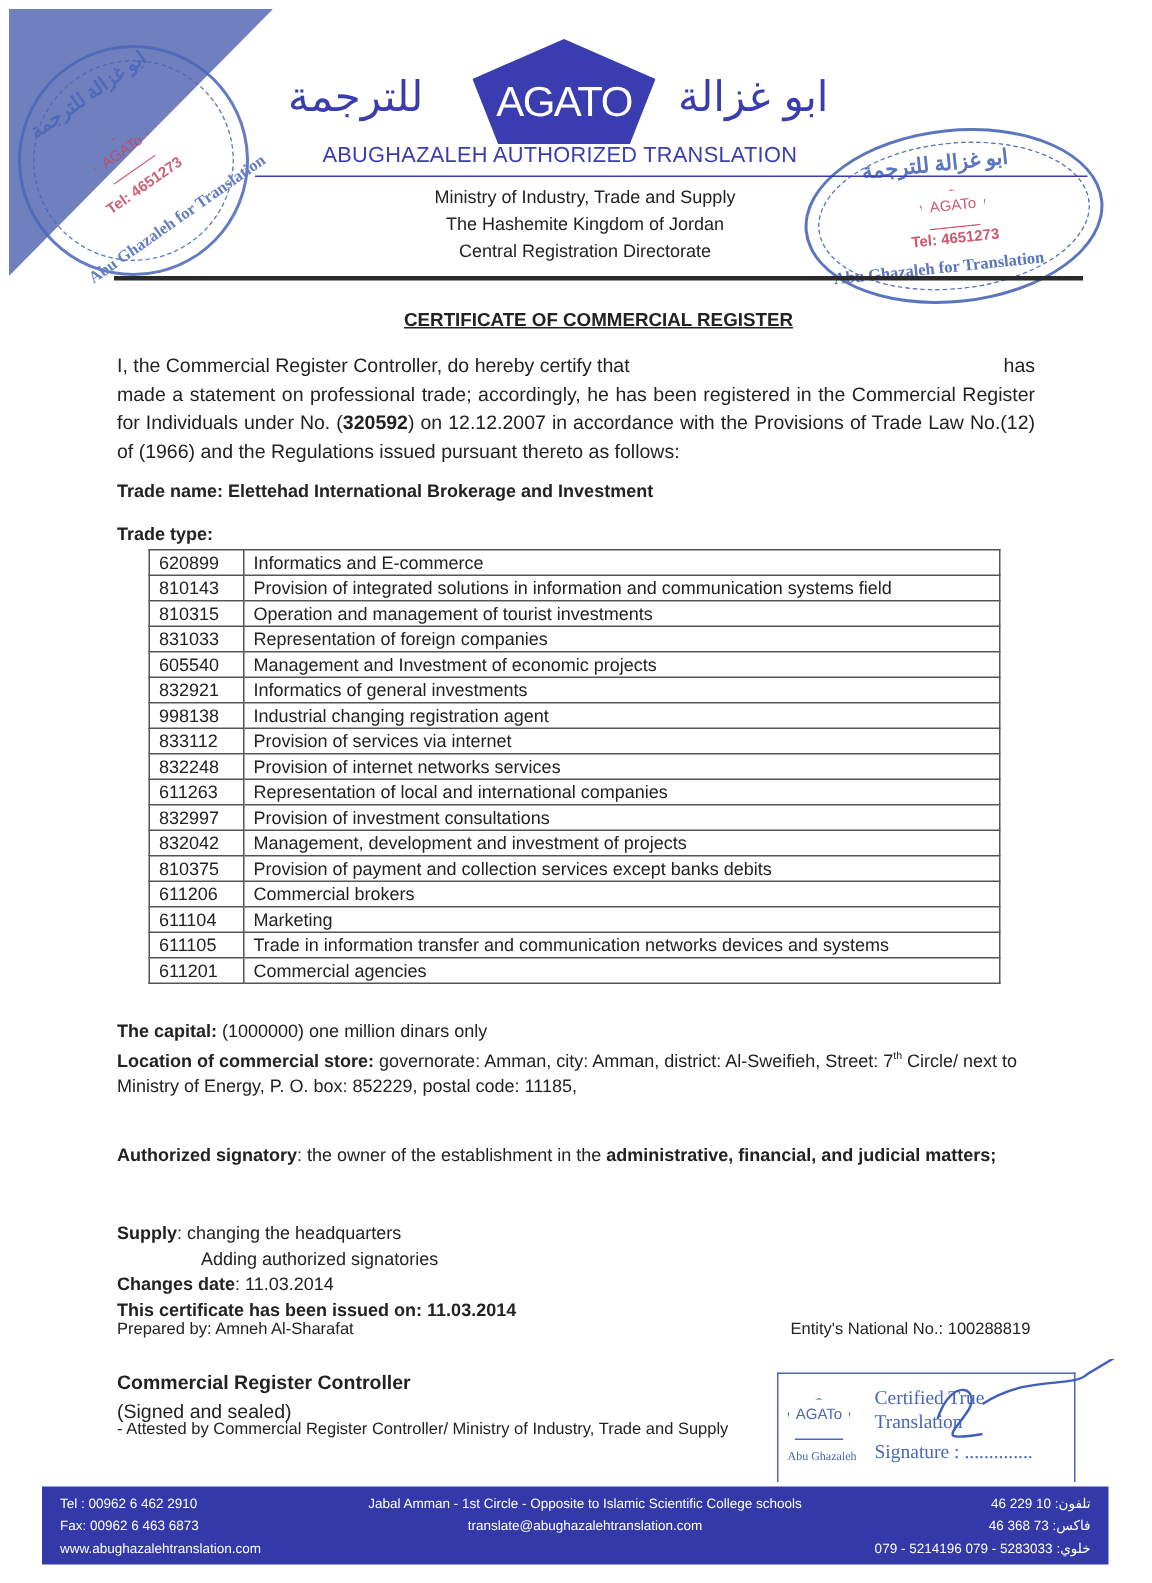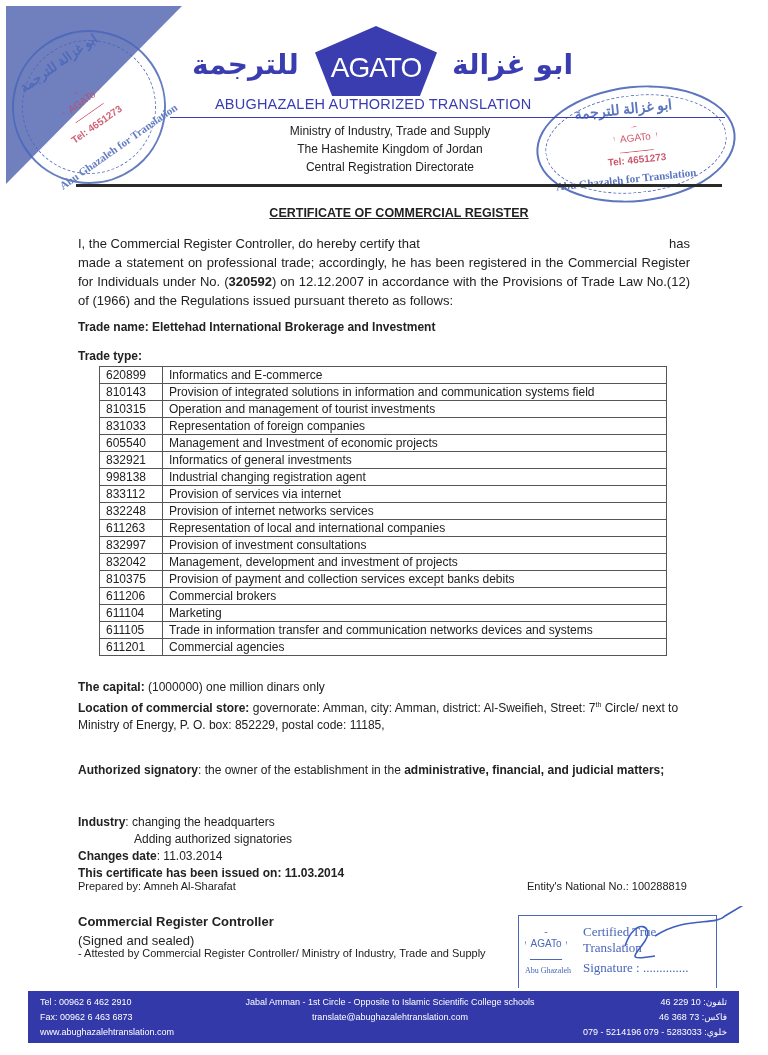--- a/index.html
+++ b/index.html
@@ -14,21 +14,21 @@
   .stamp-inner { border:1px dashed #4a67b8; border-radius:50%; position:absolute; }
   .stamp-tl { left:12px; top:30px; width:150px; height:150px; transform:rotate(-35deg); opacity:.85; }
   .stamp-tr { left:536px; top:86px; width:196px; height:112px; transform:rotate(-6deg); opacity:.9; }
   .stamp-text { position:absolute; font-family:"Liberation Serif", serif; font-weight:bold; font-size:12px; color:#4a67b8; white-space:nowrap; }
   .stamp-tel { position:absolute; font-family:"Liberation Sans", sans-serif; font-weight:bold; font-size:10px; color:#c8475e; white-space:nowrap; }
   .mini-logo { position:absolute; width:42px; height:24px; border:1.5px solid #c8475e; color:#c8475e;
                font-family:"Liberation Sans", sans-serif; font-size:10px; text-align:center; line-height:22px;
                clip-path:polygon(0 35%,50% 0,100% 35%,88% 100%,12% 100%); }
 
   
-  .logo-ar { font-family:"DejaVu Sans", sans-serif; font-weight:bold; font-size:28px; color:#3a3db0; top:48px; }
+  .logo-ar { font-family:"DejaVu Sans", sans-serif; font-weight:normal; font-size:28px; color:#3a3db0; top:48px; }
   .logo-badge { left:315px; top:26px; width:122px; height:70px; background:#3a3db0;
                 clip-path:polygon(0 38%,50% 0,100% 38%,86% 100%,14% 100%); }
   .logo-badge-text { left:315px; top:52px; width:122px; text-align:center; color:#fff;
                      font-family:"Liberation Sans", sans-serif; font-size:28px; letter-spacing:-1px; }
   .logo-sub { left:215px; top:96px; font-family:"Liberation Sans", sans-serif; font-size:14.5px; color:#3a3db0; letter-spacing:.2px; }
   .rule-blue { left:170px; top:117px; width:555px; height:1px; background:#3a3db0; }
   .ministry { left:240px; top:122px; width:300px; text-align:center; font-family:"Liberation Sans", sans-serif;
               font-size:12px; line-height:18px; color:#222; }
   .rule-black { left:76px; top:184px; width:646px; height:3px; background:#2a2a2a; }
 
@@ -186,21 +186,21 @@
   <span class="bold">The capital:</span><span> (1000000) one million dinars only</span>
 </div>
 <div class="abs doc location">
   <span class="bold">Location of commercial store:</span><span> governorate: Amman, city: Amman, district: Al-Sweifieh, Street: 7</span><sup>th</sup><span> Circle/ next to Ministry of Energy, P. O. box: 852229, postal code: 11185,</span>
 </div>
 <div class="abs doc signatory">
   <span class="bold">Authorized signatory</span><span>: the owner of the establishment in the </span><span class="bold">administrative, financial, and judicial matters;</span>
 </div>
 
 <div class="abs doc changes">
-  <div><span class="bold">Industry</span><span>: changing the headquarters</span></div>
+  <div><span class="bold">Supply</span><span>: changing the headquarters</span></div>
   <div class="indent">Adding authorized signatories</div>
   <div><span class="bold">Changes date</span><span>: 11.03.2014</span></div>
   <div class="bold">This certificate has been issued on: 11.03.2014</div>
 </div>
 <div class="abs doc prepared">Prepared by: Amneh Al-Sharafat</div>
 <div class="abs doc national">Entity's National No.: 100288819</div>
 
 <div class="abs doc controller">
   <div class="bold">Commercial Register Controller</div>
   <div>(Signed and sealed)</div>

